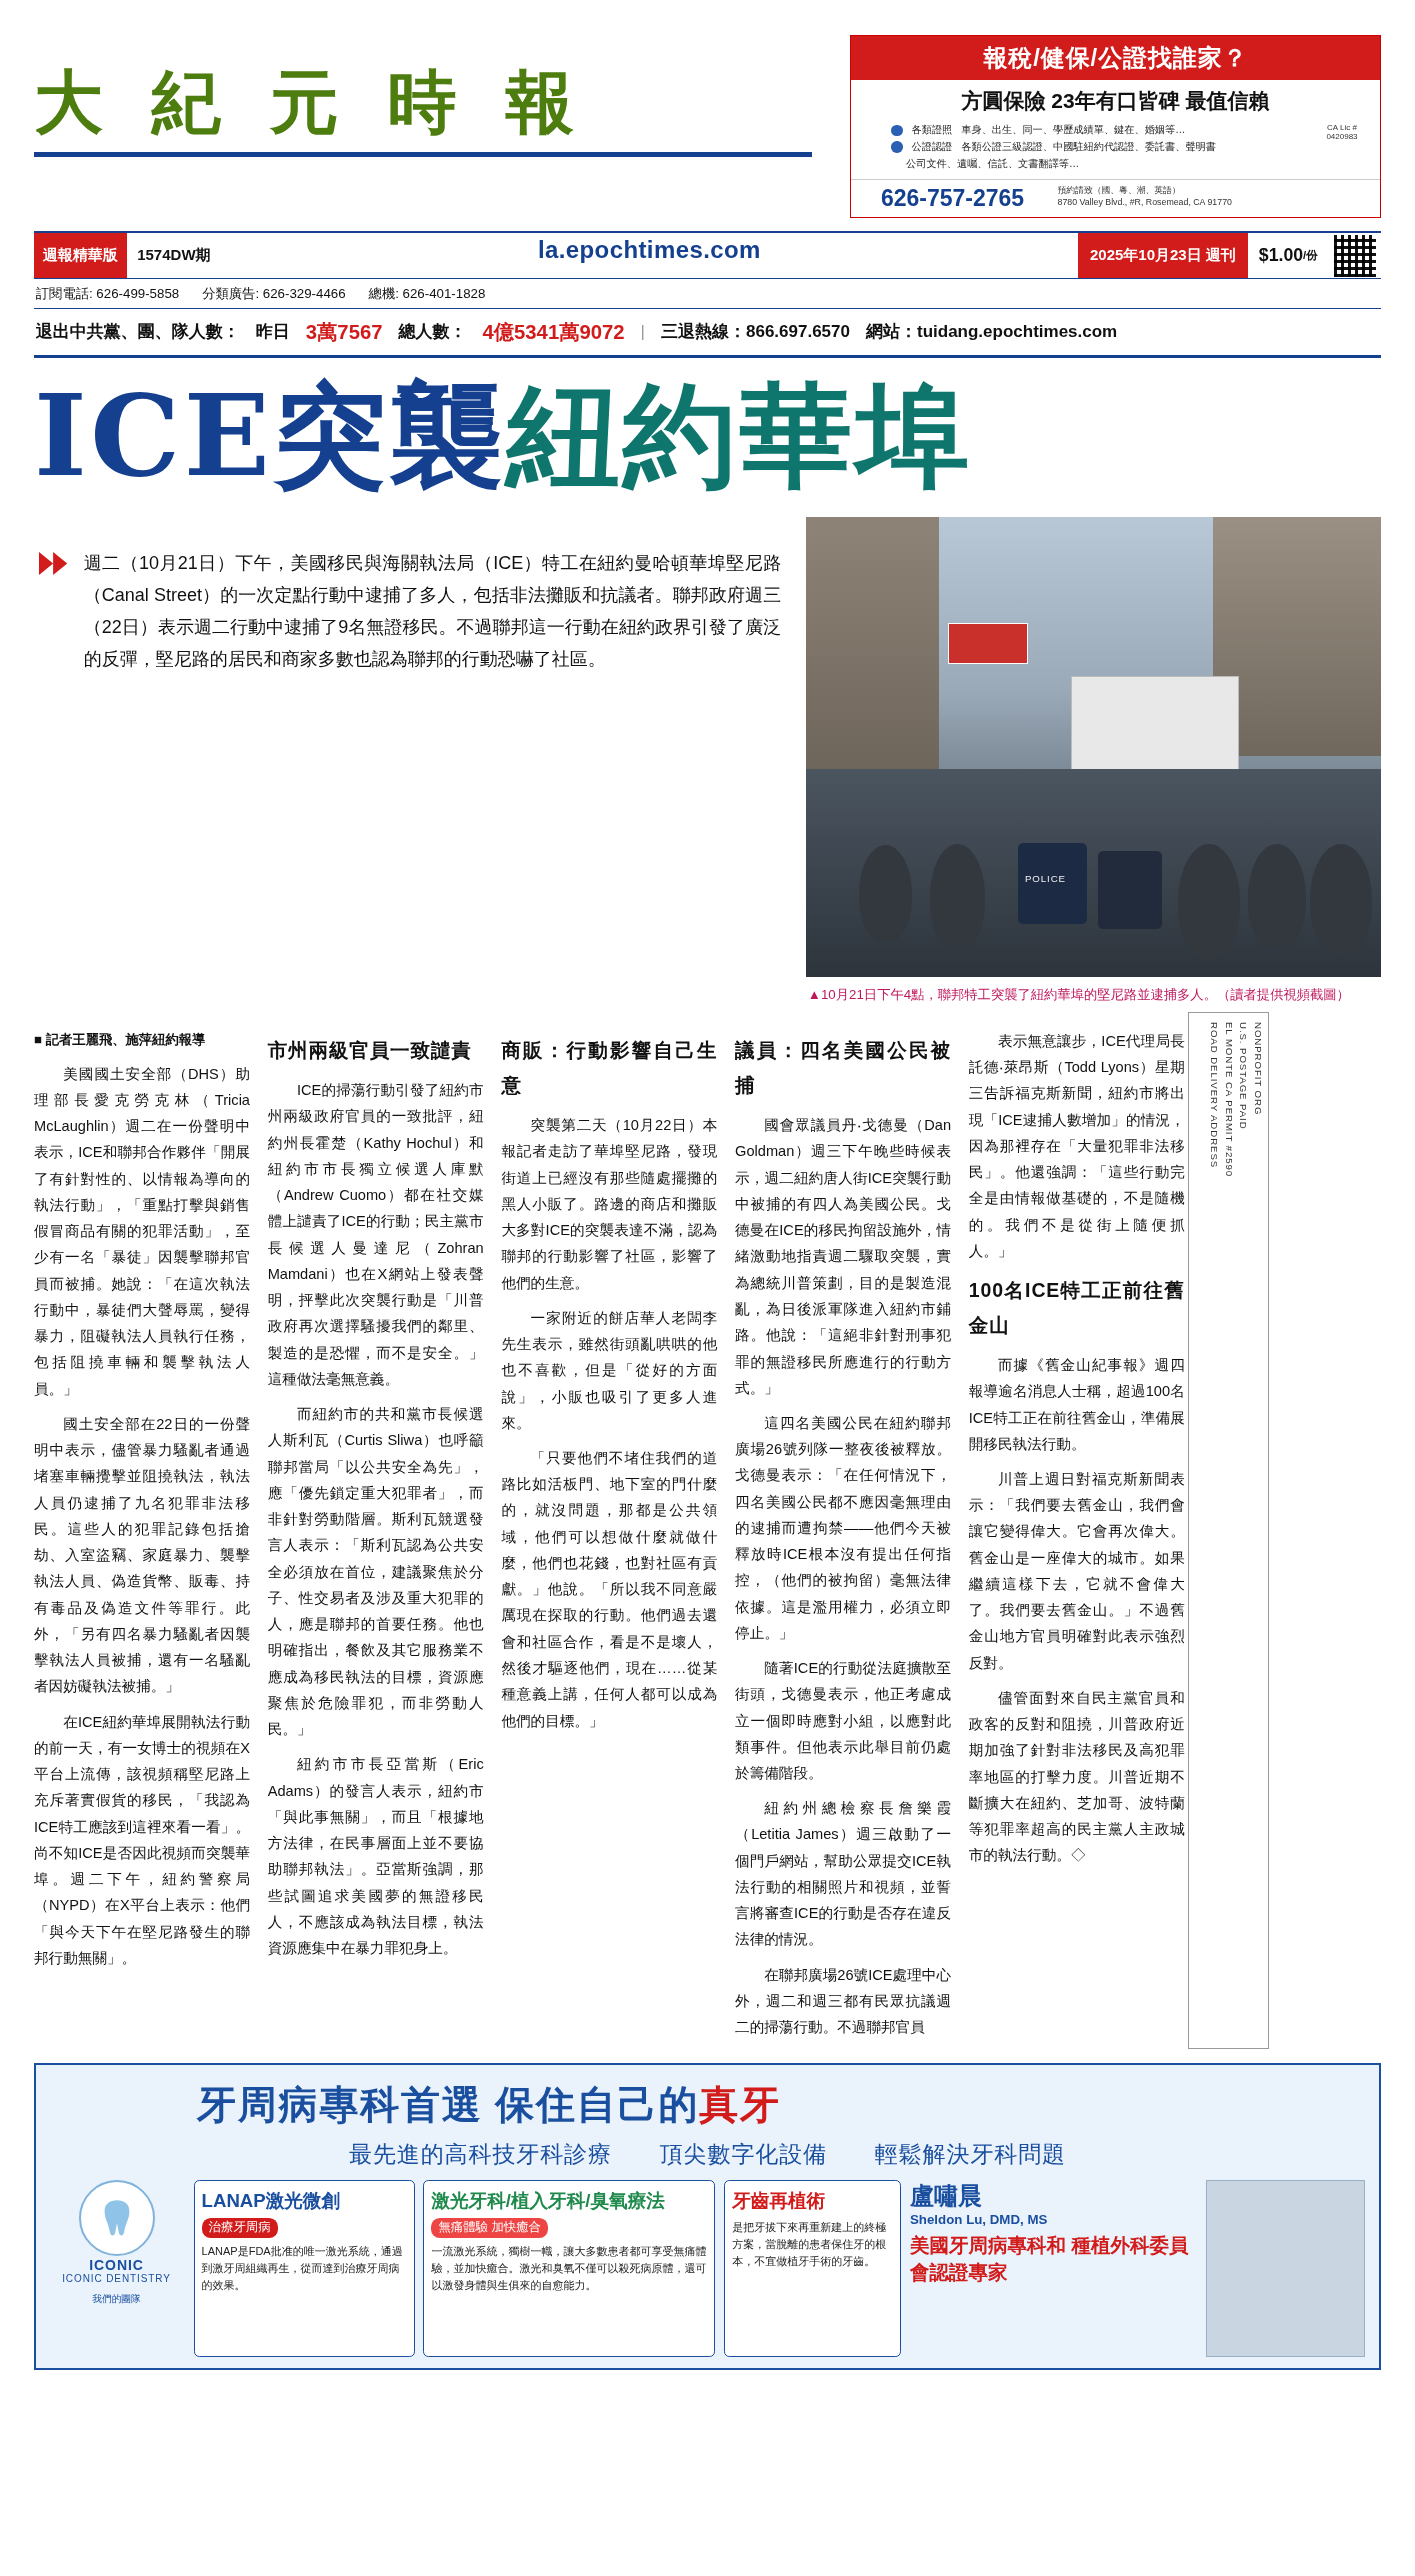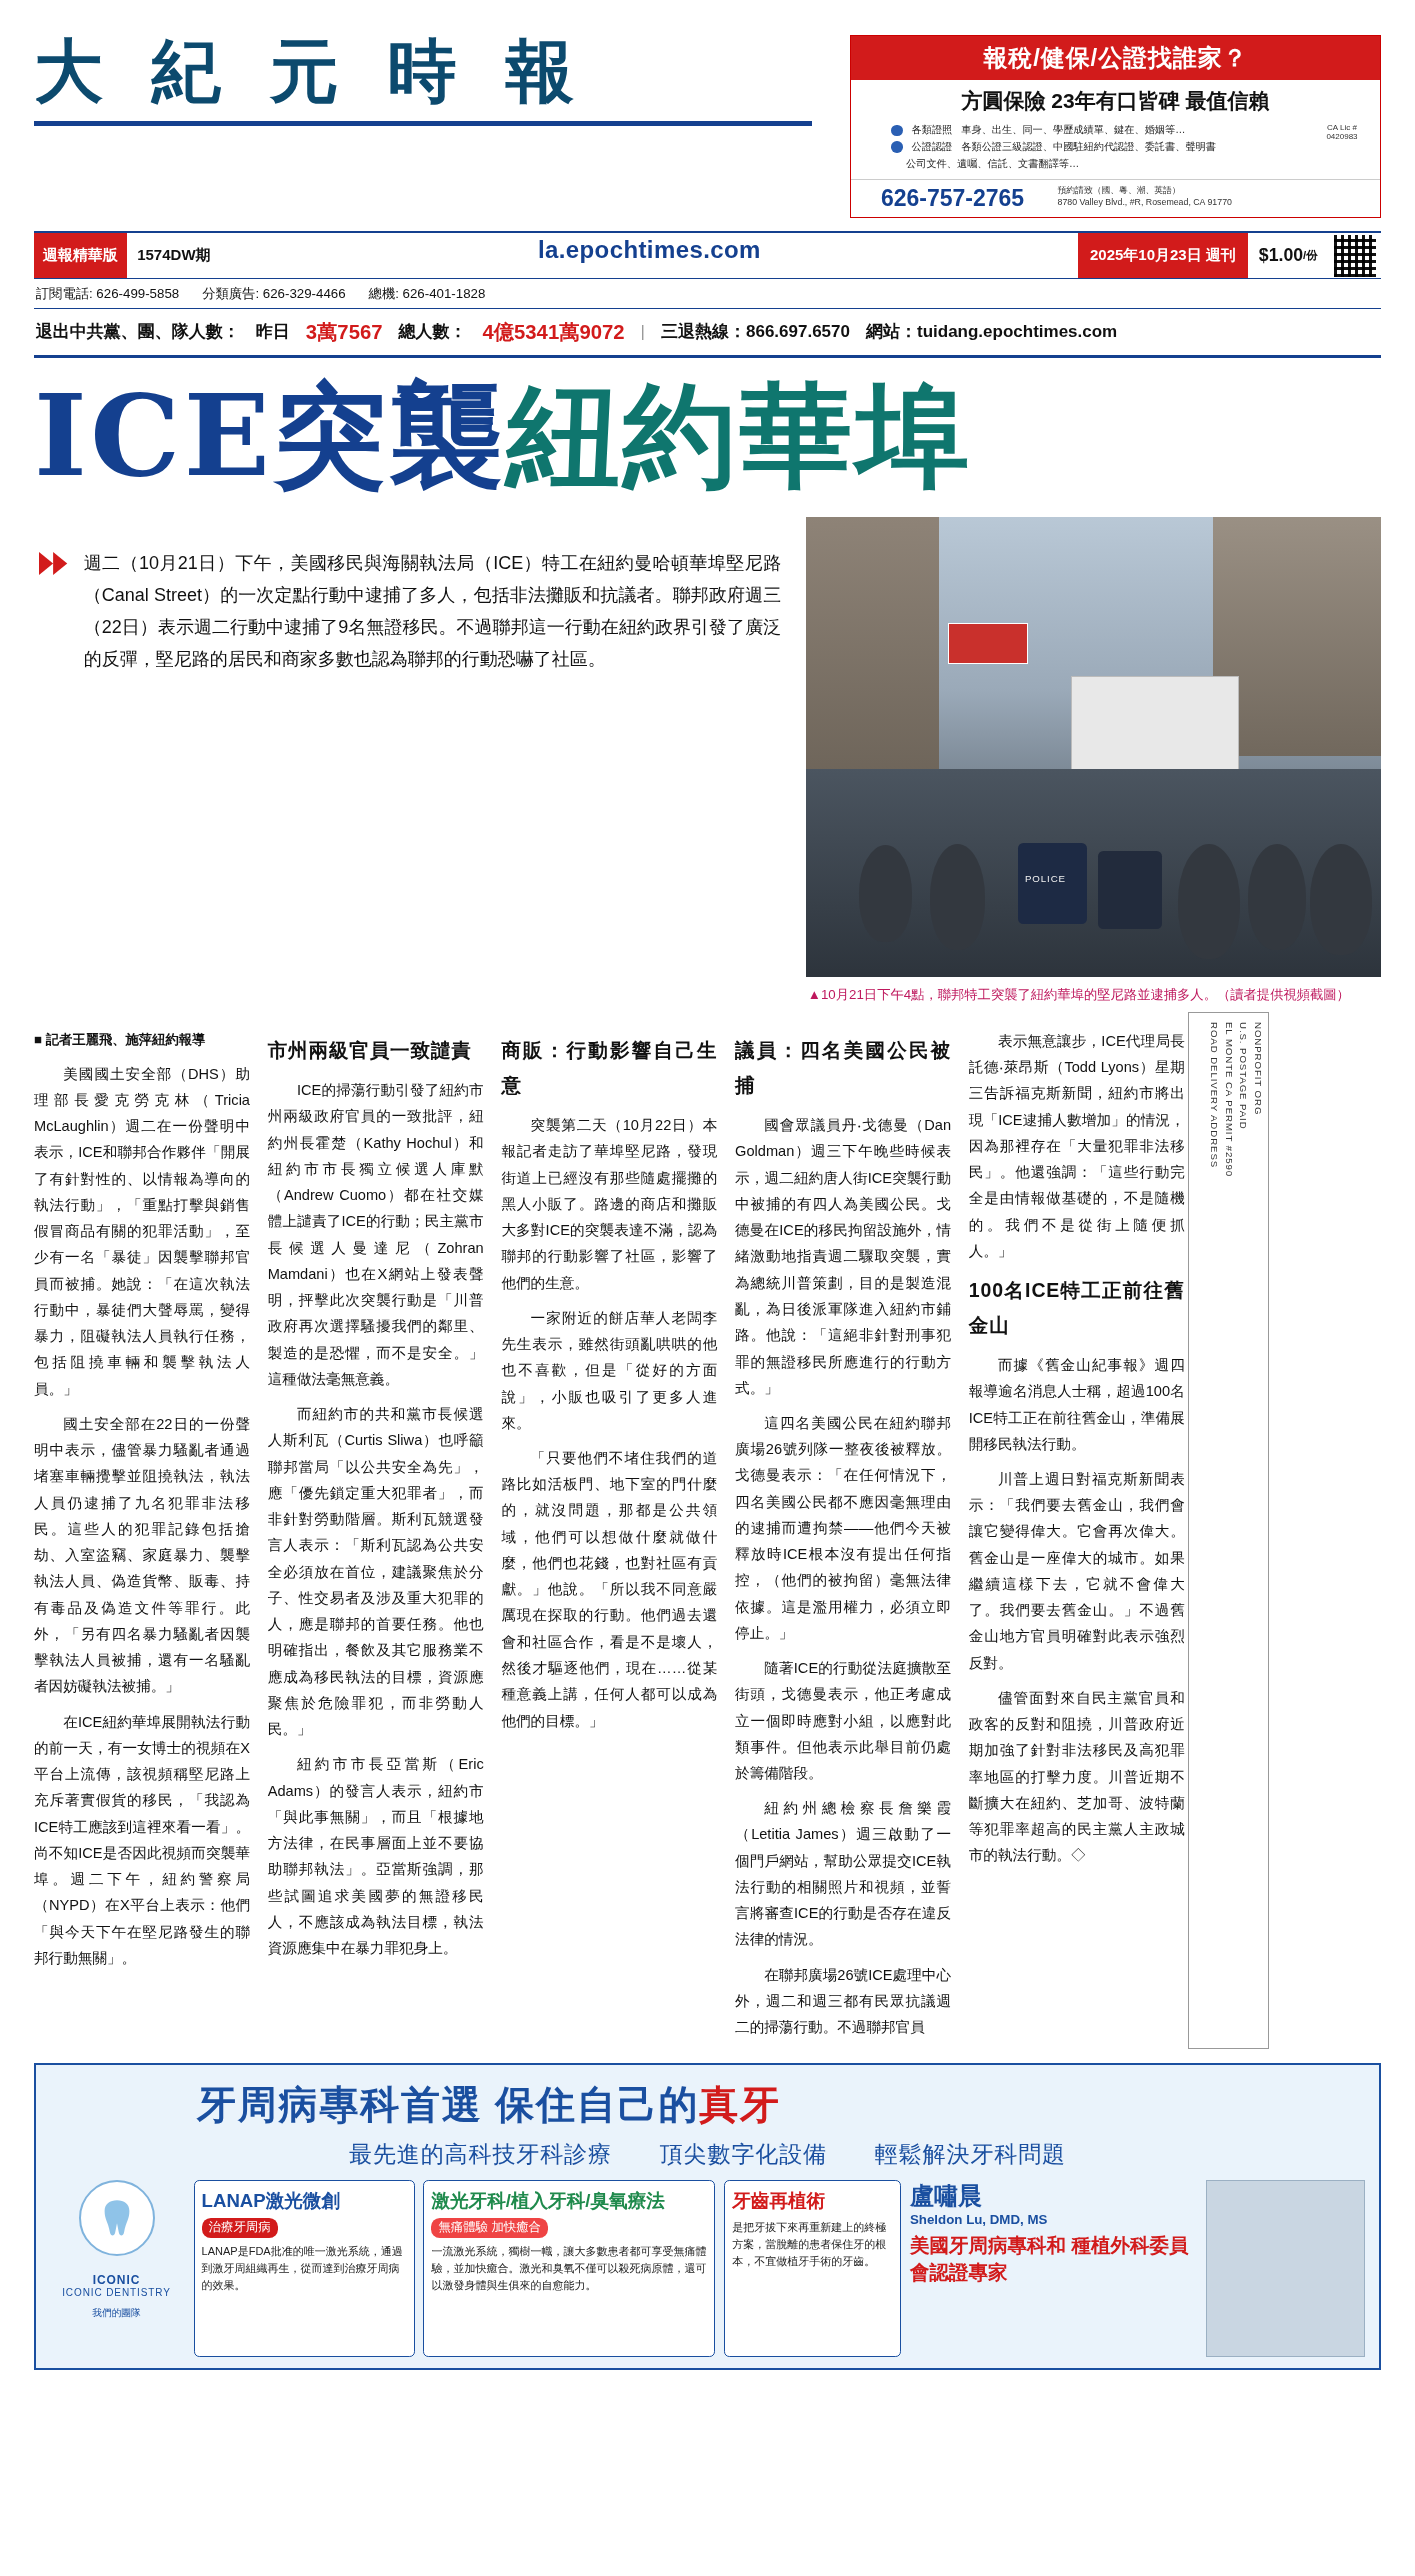--- a/index.html
+++ b/index.html
@@ -21,23 +21,24 @@
   .masthead {
     display:flex; align-items:flex-start; justify-content:space-between;
     padding-top:35px;
   }
   .logo-block { width:796px; }
   .logo-text {
     font-family:"DejaVu Serif", serif;
     font-weight:bold;
     font-size:69px;
     letter-spacing:12.4px;
-    color:#0c4a6e;
+    color:#4d7c0f;
     line-height:1.05;
     white-space:nowrap;
+    margin-top:31px;
   }
   .logo-rule { height:4.4px; background:#14408f; margin-top:14px; width:778px; }
 
   .masthead-ad {
     width:531px; border:1.8px solid #c00; background:#fff;
   }
   .ad-top {
     background:#d21b1b; color:#fff; font-weight:bold;
     font-size:24px; text-align:center; padding:6.2px 0 6.2px 0;
     letter-spacing:0.9px;
@@ -166,21 +167,21 @@
   .dent-head { display:flex; align-items:center; gap:14px; }
   .dent-title {
     font-size:39px; font-weight:bold; color:#1a4fa0; letter-spacing:1.8px;
   }
   .dent-title .red { color:#d21b1b; }
   .dent-sub { font-size:23px; font-weight:normal; color:#1a4fa0; text-align:center; margin-top:7px; letter-spacing:0.9px;}
   .dent-body { display:flex; gap:10.6px; margin-top:10.6px; }
   .dent-logo { width:133px; text-align:center; }
   .dent-logo-mark { width:76px; height:76px; margin:0 auto; background:#fff; border-radius:50%;
       border:2.7px solid #7fb3dd; display:flex; align-items:center; justify-content:center; }
-  .dent-logo-name { font-size:12px; font-weight:bold; color:#1a4fa0; margin-top:17px; letter-spacing:0.9px;}
+  .dent-logo-name { font-size:14px; font-weight:bold; color:#1a4fa0; margin-top:1px; letter-spacing:0.9px;}
   .dent-logo-sub { font-size:10px; color:#1a4fa0; letter-spacing:0.9px;}
   .card {
     background:#fff; border:1.8px solid #1a4fa0; border-radius:5.3px; padding:7px;
   }
   .card-title { font-size:18.6px; font-weight:bold; color:#1a4fa0; }
   .card-title.green { color:#1f8a4c; }
   .card-title.red { color:#d21b1b; }
   .pill { display:inline-block; background:#d21b1b; color:#fff; font-size:12.4px; padding:1.8px 7px; border-radius:8.8px;}
   .pill.green { background:#ef4444; }
   .card-text { font-size:11px; line-height:1.55; margin-top:4.4px; color:#222; }

